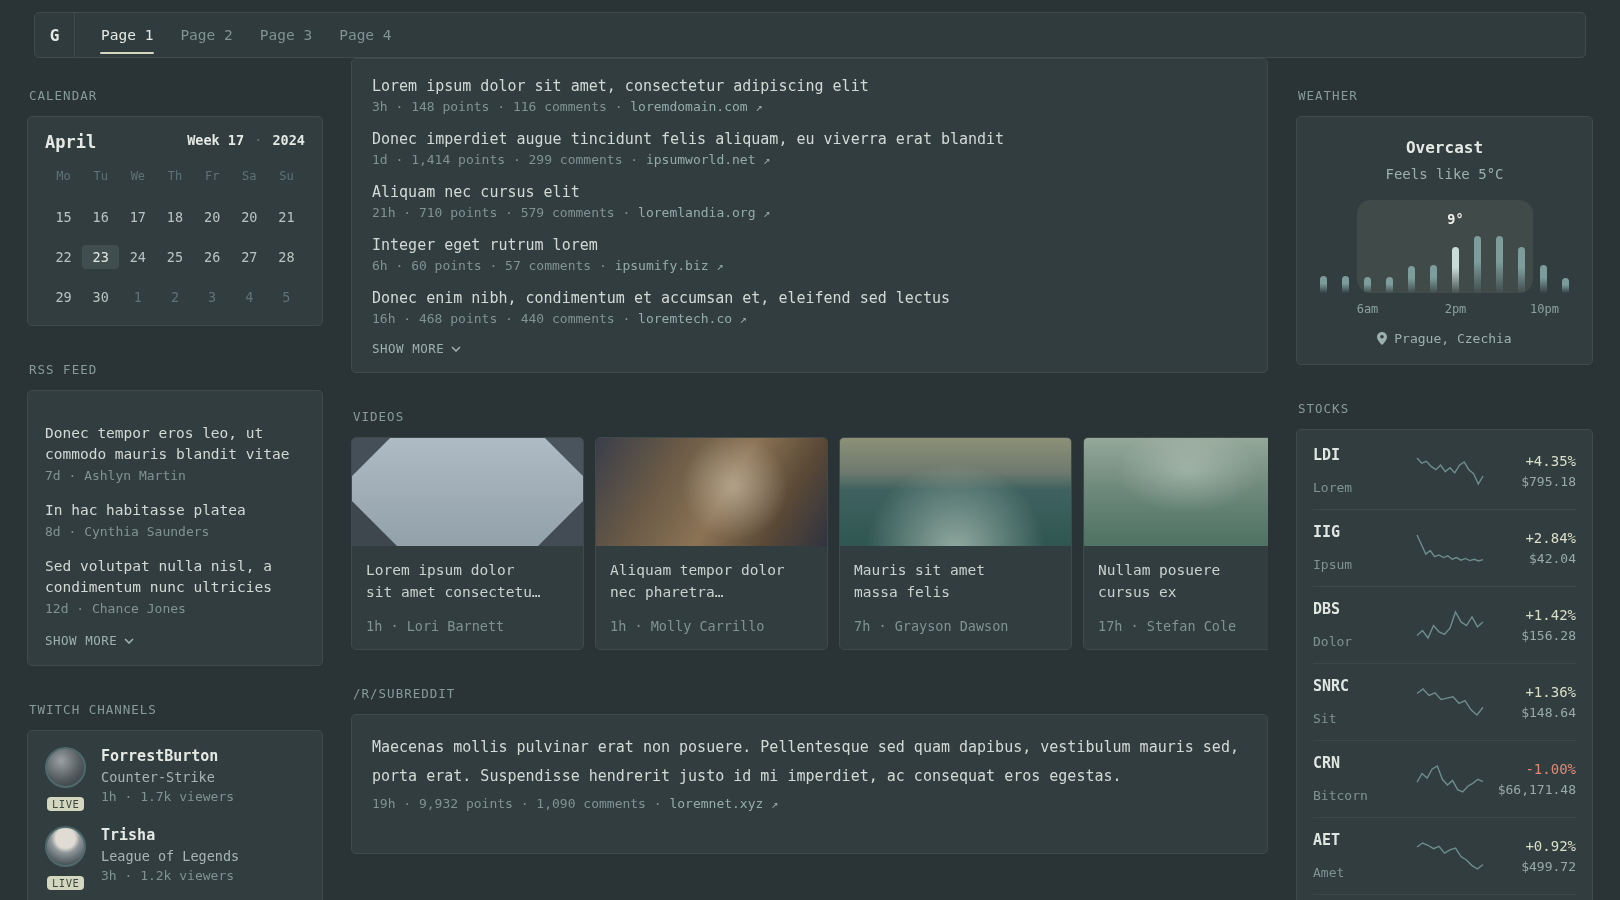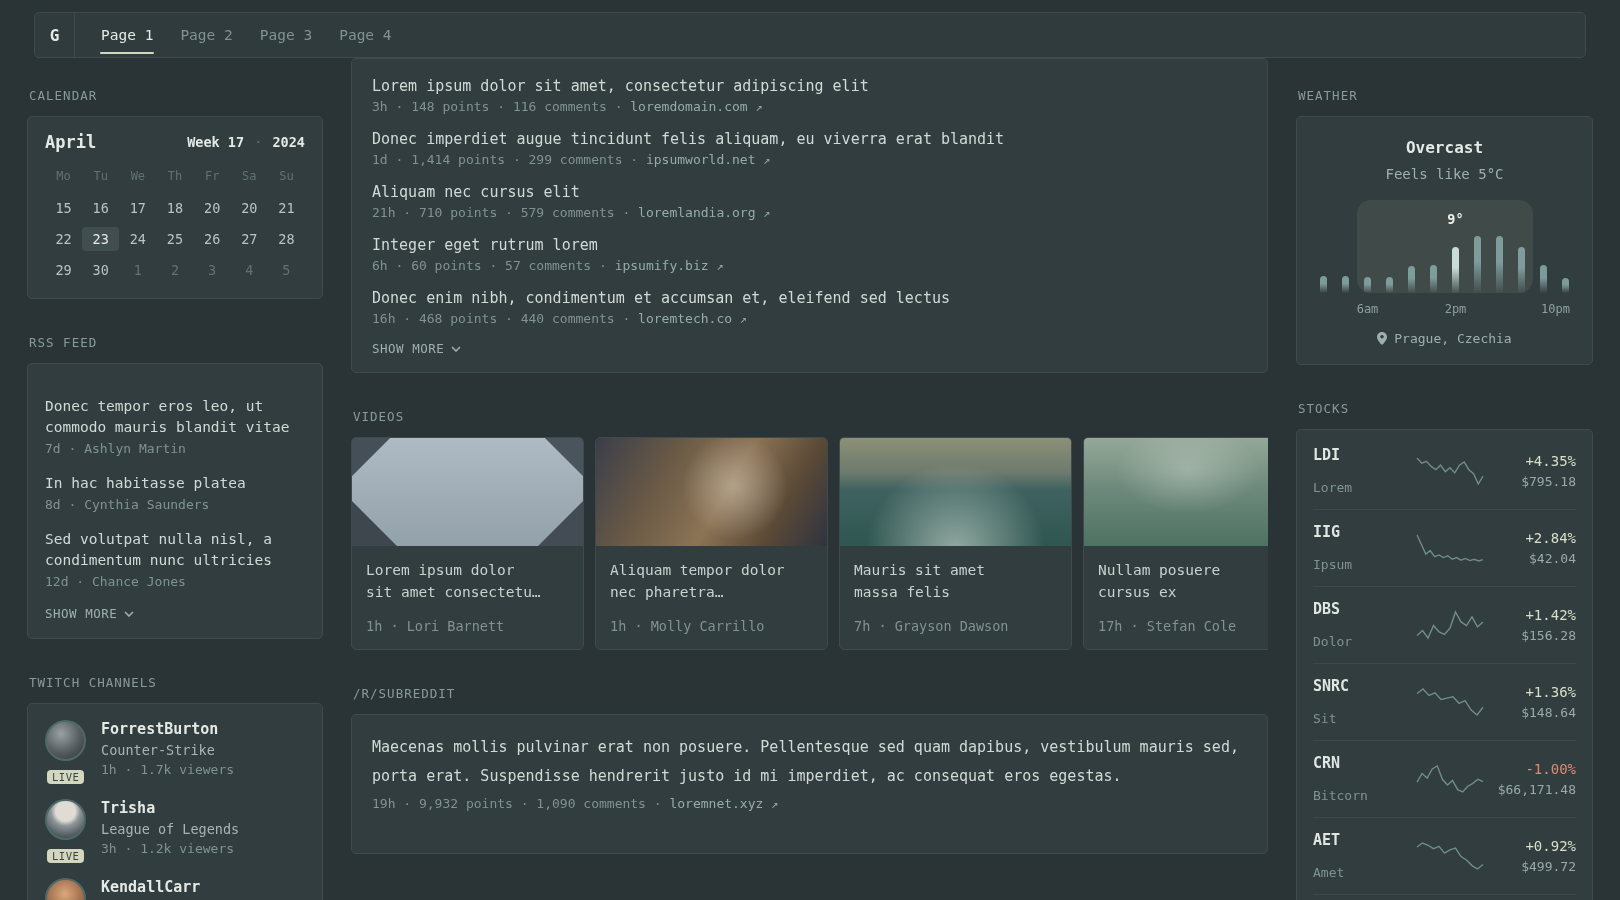--- a/index.html
+++ b/index.html
@@ -57,25 +57,25 @@
   .section-title{
     margin:30px 2px 13px 2px;font-size:12.5px;letter-spacing:1px;
     color:#879b99;
   }
   .section + .section .section-title{margin-top:36px}
   .card{
     background:var(--surface);border:1px solid var(--border);border-radius:5px;
   }
   
   .cal-card{padding:15px 17px 16px 17px}
-  .cal-head{display:flex;justify-content:space-between;align-items:center}
+  .cal-head{display:flex;justify-content:space-between;align-items:flex-start}
   .cal-month{font-size:17px;font-weight:bold;color:var(--text-bright)}
   .cal-week{font-size:13.5px;color:var(--text-bright);font-weight:bold}
   .cal-week .dim{color:var(--text-dimmer);font-weight:normal;padding:0 2px}
-  .cal-grid{display:grid;grid-template-columns:repeat(7,1fr);margin-top:17px;row-gap:7px}
+  .cal-grid{display:grid;grid-template-columns:repeat(7,1fr);margin-top:17px;row-gap:16px}
   .cal-wd{font-size:12px;color:var(--text-dimmer);text-align:center;margin-bottom:6px}
   .day{
     height:24px;display:flex;align-items:center;justify-content:center;
     font-size:13.5px;color:#b9c4c0;border-radius:4px;
   }
   .day.sel{background:#414e50;color:var(--text-bright)}
   .day.muted{color:var(--text-dimmer)}
   
   .rss-card{padding:32px 17px 17px 17px}
   .rss-item{margin-bottom:17px;cursor:pointer}
@@ -177,21 +177,21 @@
   .wbar.hl{background:linear-gradient(to top,rgba(201,220,216,0.05),var(--bar-hl) 55%)}
   .w-temp{
     position:absolute;top:11px;left:136px;transform:translateX(-50%);
     font-size:13.5px;font-weight:bold;color:#eef1ea;
   }
   .w-times{position:relative;height:14px;margin:9px auto 0 auto;width:250px}
   .w-time{
     position:absolute;transform:translateX(-50%);
     font-size:12px;color:#8ca19d;white-space:nowrap;
   }
-  .w-time.t0{left:48px}.w-time.t1{left:136px}.w-time.t2{left:236px}
+  .w-time.t0{left:48px}.w-time.t1{left:136px}.w-time.t2{left:225px}
   .w-loc{
     display:flex;align-items:center;justify-content:center;gap:7px;
     margin-top:15px;font-size:13px;color:#9cb1ad;
   }
   .pin{width:10px;height:13px}
   
   .stocks-card{padding:3px 16px;height:560px;overflow:hidden}
   .stock-row{
     display:flex;align-items:center;padding:13px 0 14px 0;cursor:pointer;
     border-top:1px solid #3c4849;

